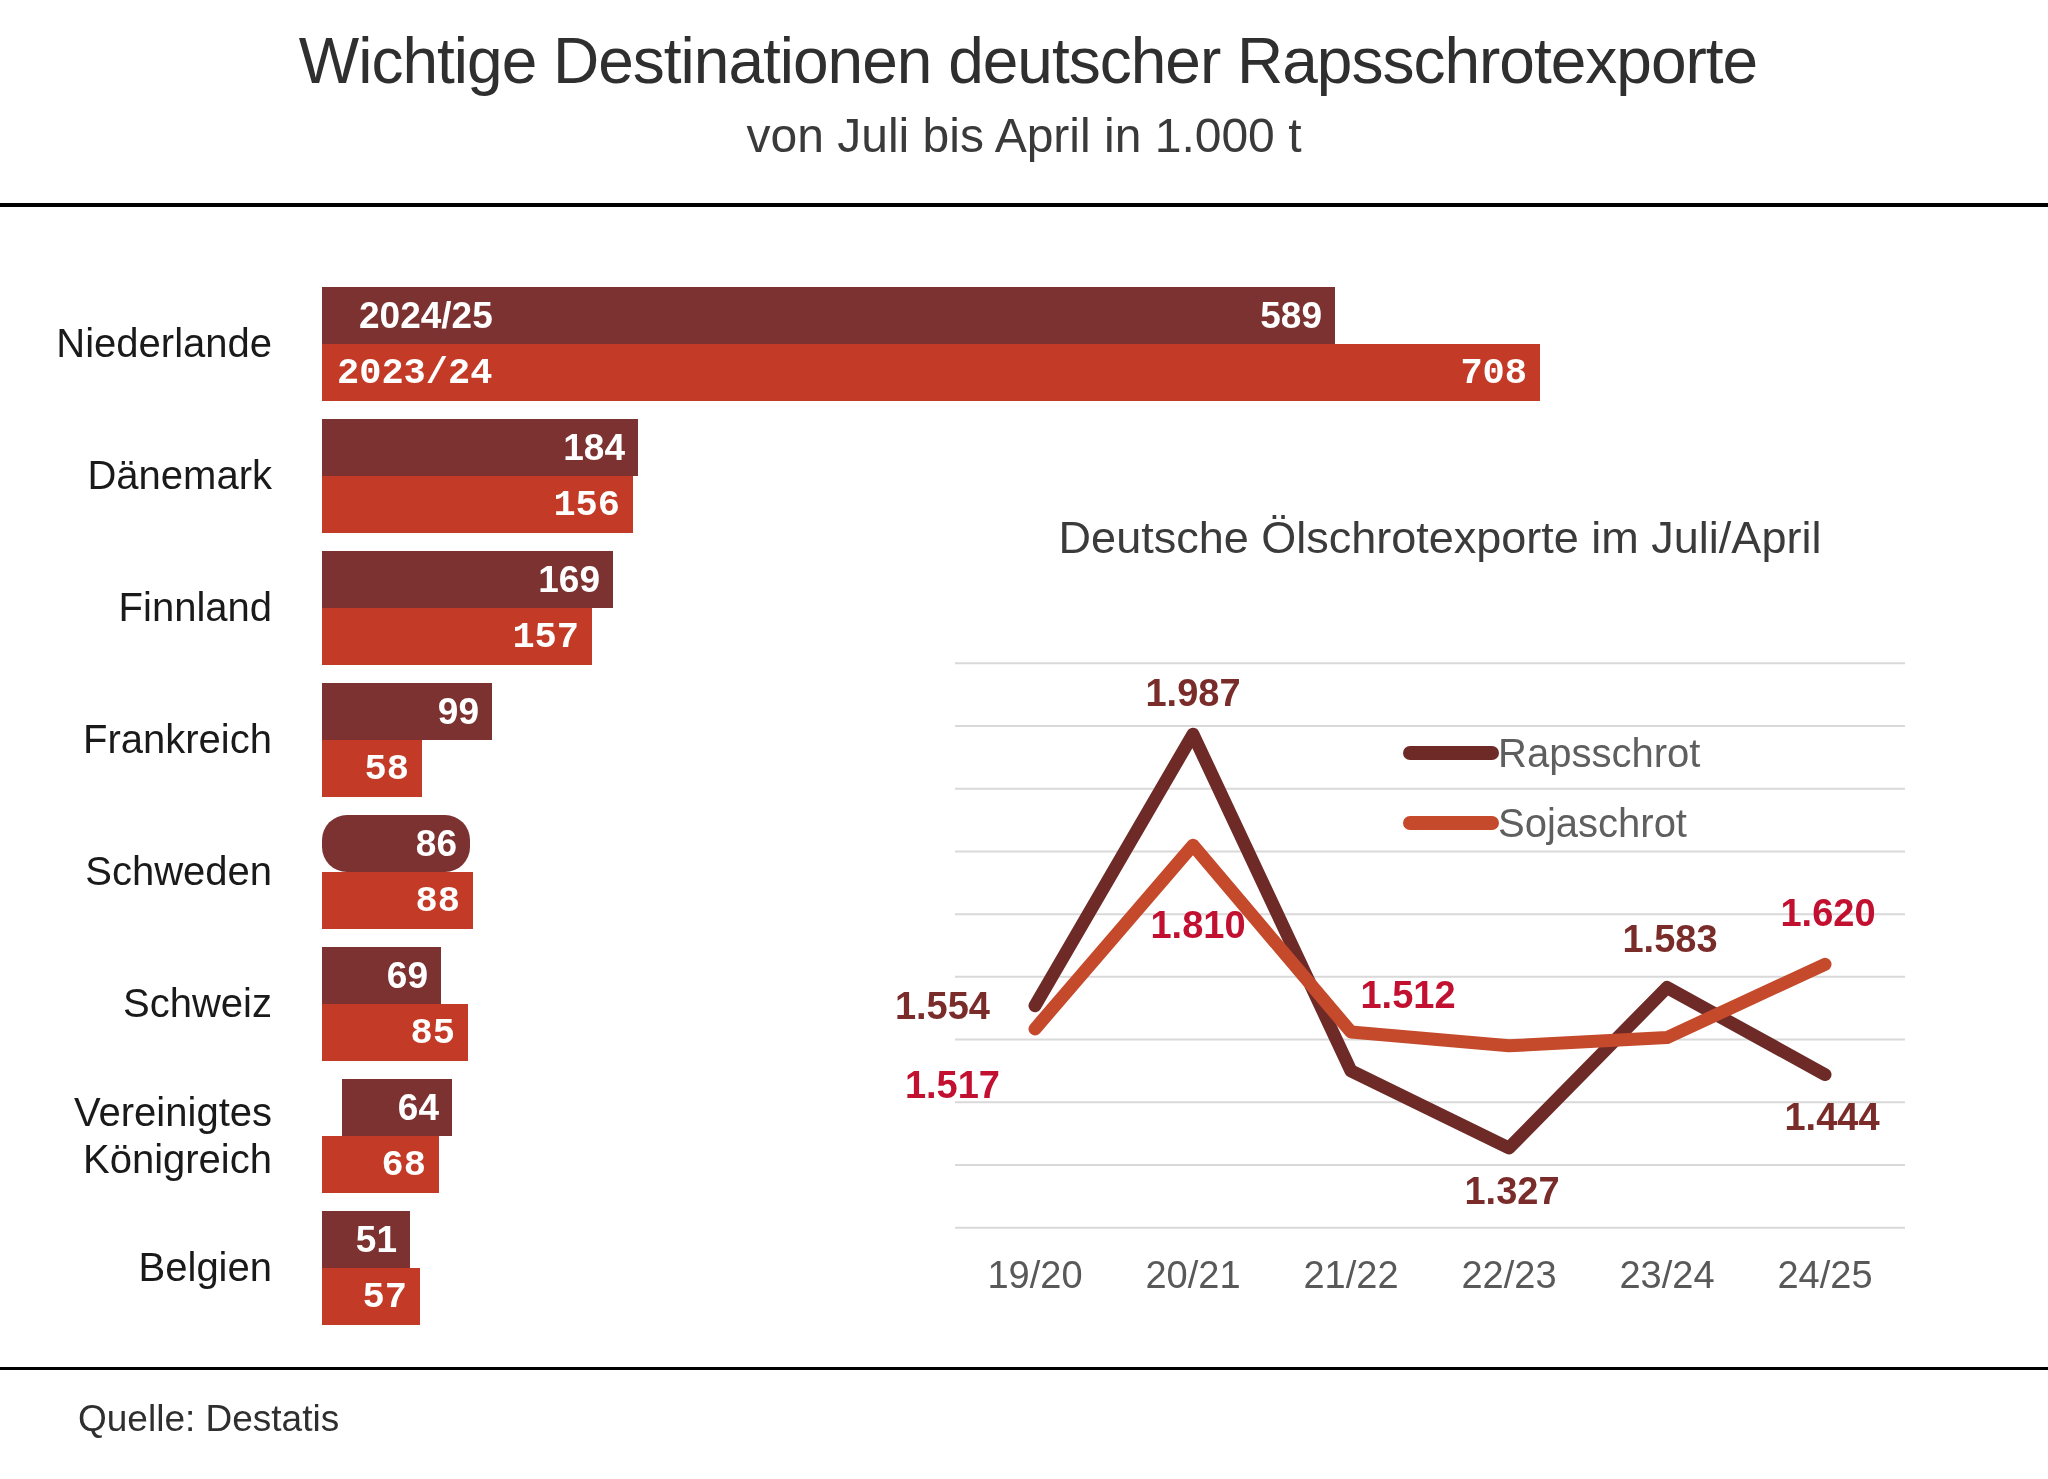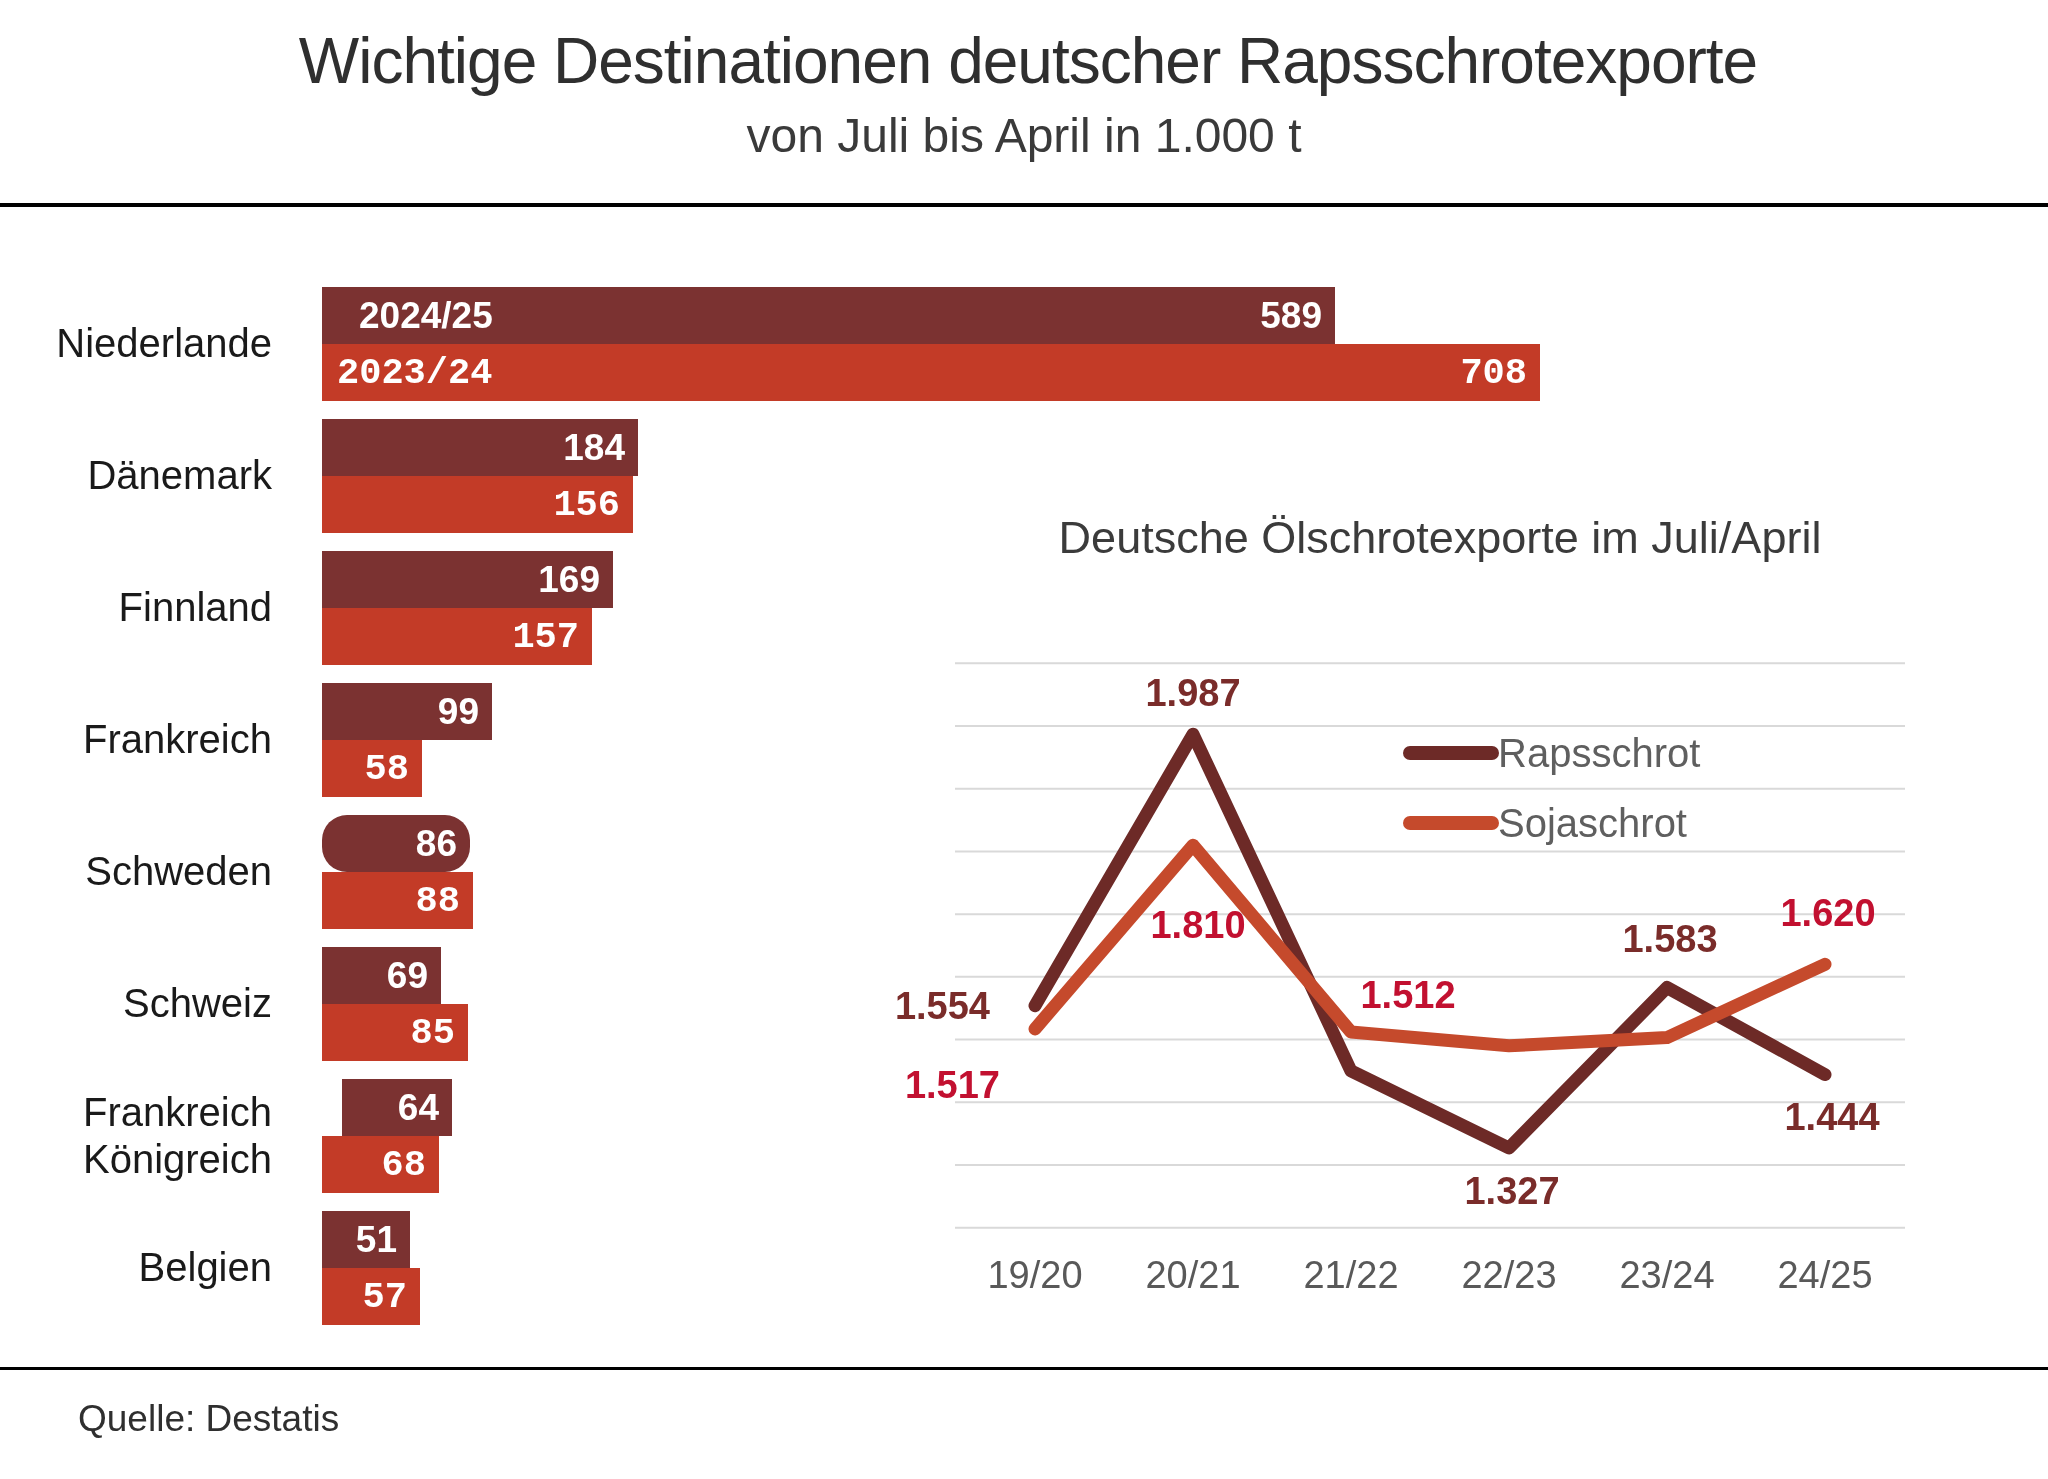--- a/index.html
+++ b/index.html
@@ -106,21 +106,21 @@
         <div class="bar-stack">
           <div class="bar b-dark" style="width: 119px;">
             <span>69</span>
           </div>
           <div class="bar b-orange" style="width: 146px;">
             <span>85</span>
           </div>
         </div>
       </div>
       <div class="bar-group">
-        <div class="bar-label">Frankreich Königreich</div>
+        <div class="bar-label">Vereinigtes Königreich</div>
         <div class="bar-stack">
           <div class="bar b-dark" style="width: 110px; margin-left: 20px;">
             <span>64</span>
           </div>
           <div class="bar b-orange" style="width: 117px;">
             <span>68</span>
           </div>
         </div>
       </div>
       <div class="bar-group">

